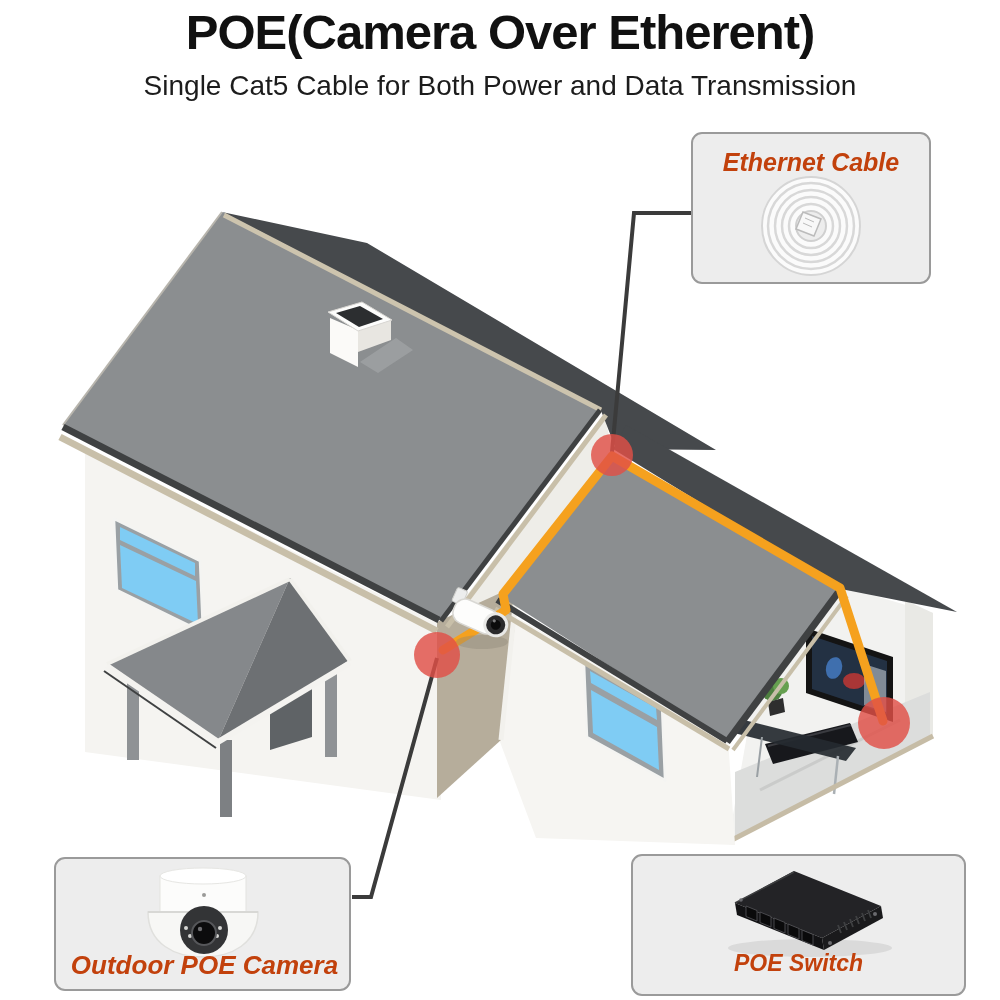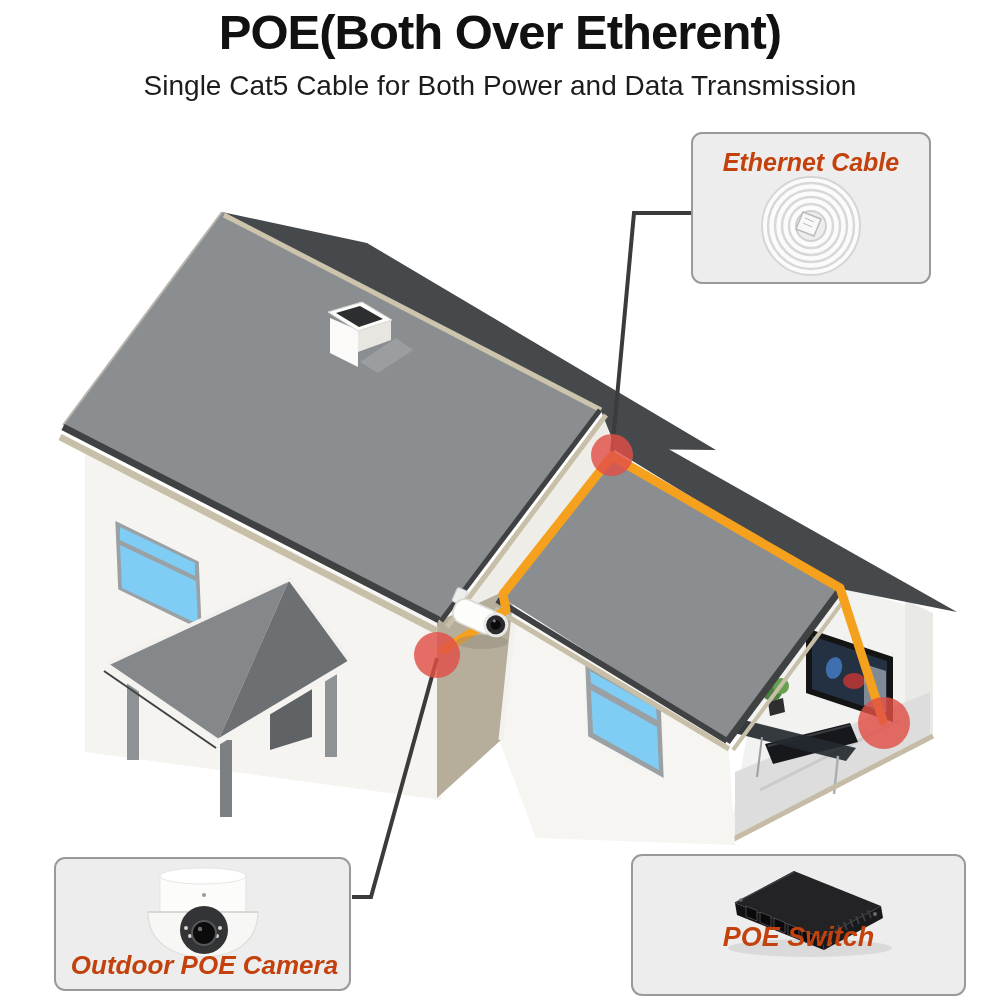--- a/index.html
+++ b/index.html
@@ -5,21 +5,21 @@
   html,body{margin:0;padding:0;background:#fff;}
   .canvas{position:relative;width:1000px;height:1000px;background:#ffffff;overflow:hidden;
           font-family:"Liberation Sans", sans-serif;}
   .art{position:absolute;left:0;top:0;width:1000px;height:1000px;}
   .txt{position:absolute;text-align:center;color:#111;}
   .title{left:0;top:4px;width:1000px;font-size:49px;font-weight:bold;letter-spacing:-1px;}
   .subtitle{left:0;top:70px;width:1000px;font-size:28px;font-weight:400;color:#1c1c1c;}
   .callout-label{color:#c2410c;font-weight:bold;font-style:italic;}
   .lbl-eth{left:692px;top:148px;width:238px;font-size:25px;}
   .lbl-cam{left:55px;top:950px;width:299px;font-size:26px;}
-  .lbl-sw{left:632px;top:922px;width:333px;font-size:27px;}
+  .lbl-sw{left:632px;top:950px;width:333px;font-size:23px;}
 </style>
 </head>
 <body>
 
 <div class="canvas">
 
 <svg class="art" viewBox="0 0 1000 1000">
 
   <g>
     <polygon points="828,582 933,613 933,737 728,843 762,650" fill="#f2f2f0"></polygon>
@@ -191,19 +191,19 @@
         <line x1="862" y1="913" x2="865" y2="921"></line>
             <line x1="868" y1="910" x2="871" y2="918"></line>
       </g>
       <circle cx="741" cy="900" r="1.8" fill="#6a6a6e"></circle>
       <circle cx="830" cy="943" r="2" fill="#6a6a6e"></circle>
       <circle cx="875" cy="914" r="2" fill="#6a6a6e"></circle>
     </g>
   </g>
 </svg>
 
-<div class="txt title">POE(Both Over Etherent)</div>
+<div class="txt title">POE(Camera Over Etherent)</div>
 <div class="txt subtitle">Single Cat5 Cable for Both Power and Data Transmission</div>
 <div class="txt callout-label lbl-eth">Ethernet Cable</div>
 <div class="txt callout-label lbl-cam">Outdoor POE Camera</div>
 <div class="txt callout-label lbl-sw">POE Switch</div>
 
 </div>
 
 </body></html>

